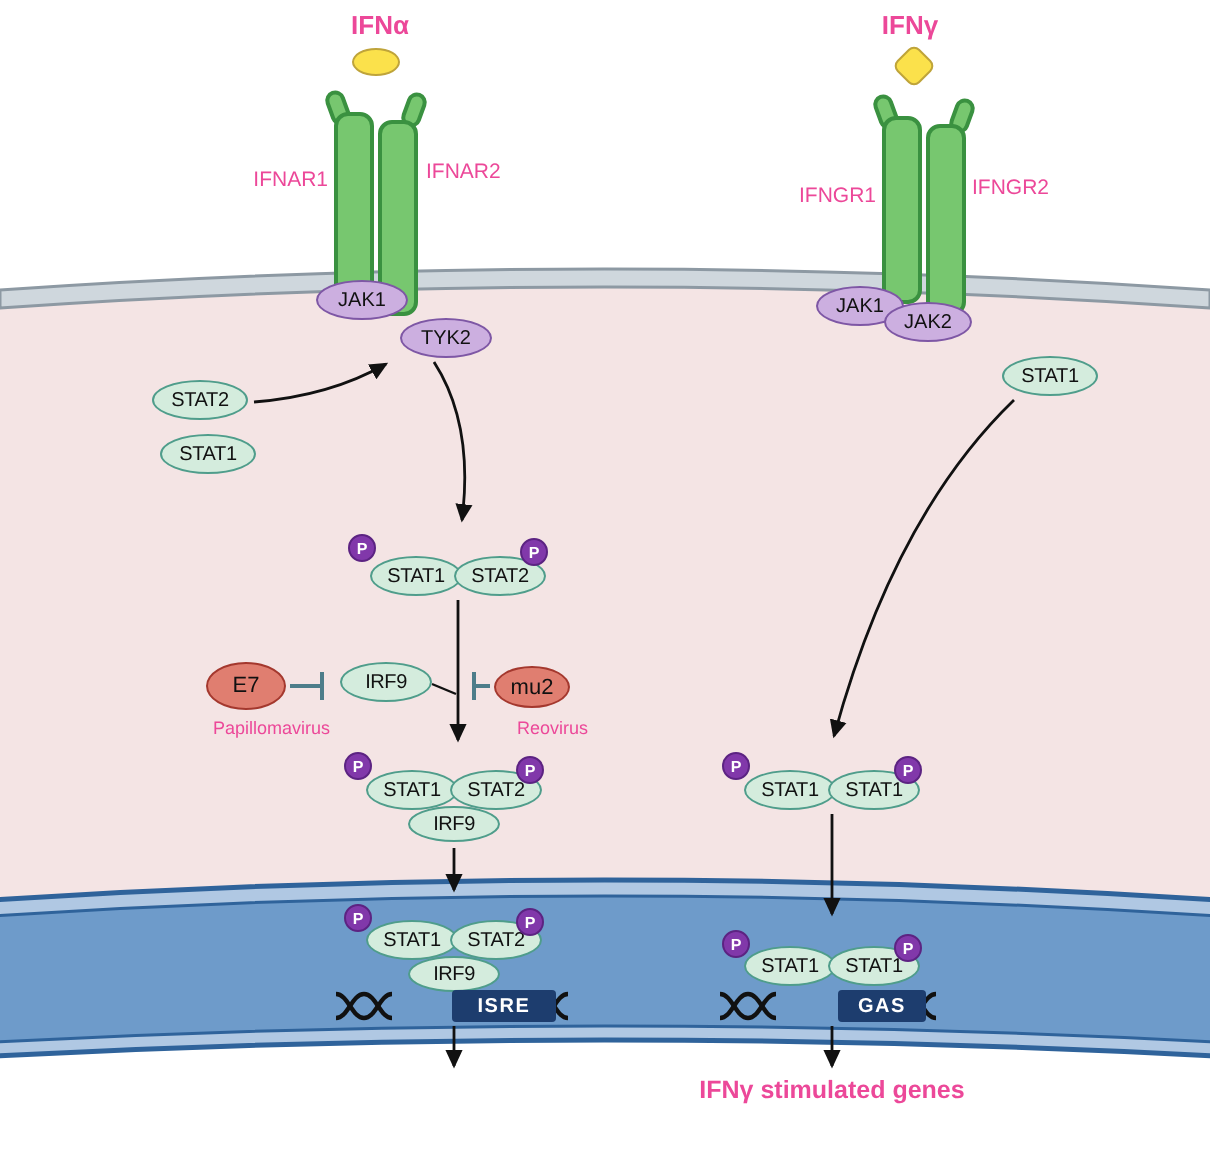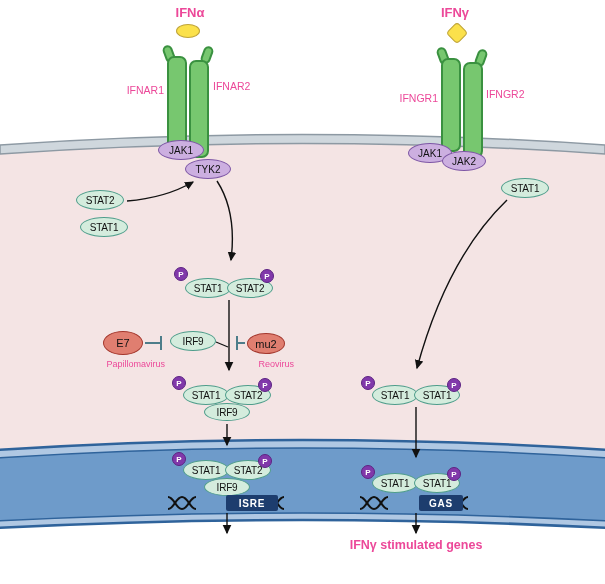--- a/index.html
+++ b/index.html
@@ -92,21 +92,21 @@
   <div class="label l" style="left:213px;top:80px;width:54px;">IFNAR2</div>
 
   <div class="receptor-cap" style="left:438px;top:47px;width:10px;height:18px;transform:rotate(-20deg);"></div>
   <div class="receptor-cap" style="left:476px;top:49px;width:10px;height:18px;transform:rotate(20deg);"></div>
   <div class="receptor-bar" style="left:441px;top:58px;width:20px;height:94px;"></div>
   <div class="receptor-bar" style="left:463px;top:62px;width:20px;height:96px;"></div>
   <div class="label r" style="left:384px;top:92px;width:54px;">IFNGR1</div>
   <div class="label l" style="left:486px;top:88px;width:54px;">IFNGR2</div>
 
   <div class="mol ellipse jak" style="left:158px;top:140px;width:46px;height:20px;">JAK1</div>
-  <div class="mol ellipse jak" style="left:185px;top:159px;width:46px;height:20px;">TYK2</div>
+  <div class="mol ellipse jak" style="left:200px;top:159px;width:46px;height:20px;">TYK2</div>
   <div class="mol ellipse jak" style="left:408px;top:143px;width:44px;height:20px;">JAK1</div>
   <div class="mol ellipse jak" style="left:442px;top:151px;width:44px;height:20px;">JAK2</div>
 
   <div class="mol ellipse stat" style="left:76px;top:190px;width:48px;height:20px;">STAT2</div>
   <div class="mol ellipse stat" style="left:80px;top:217px;width:48px;height:20px;">STAT1</div>
   <div class="mol ellipse stat" style="left:501px;top:178px;width:48px;height:20px;">STAT1</div>
 
   <div class="mol ellipse p-circle" style="left:174px;top:267px;">P</div>
   <div class="mol ellipse stat" style="left:185px;top:278px;width:46px;height:20px;">STAT1</div>
   <div class="mol ellipse stat" style="left:227px;top:278px;width:46px;height:20px;">STAT2</div>

